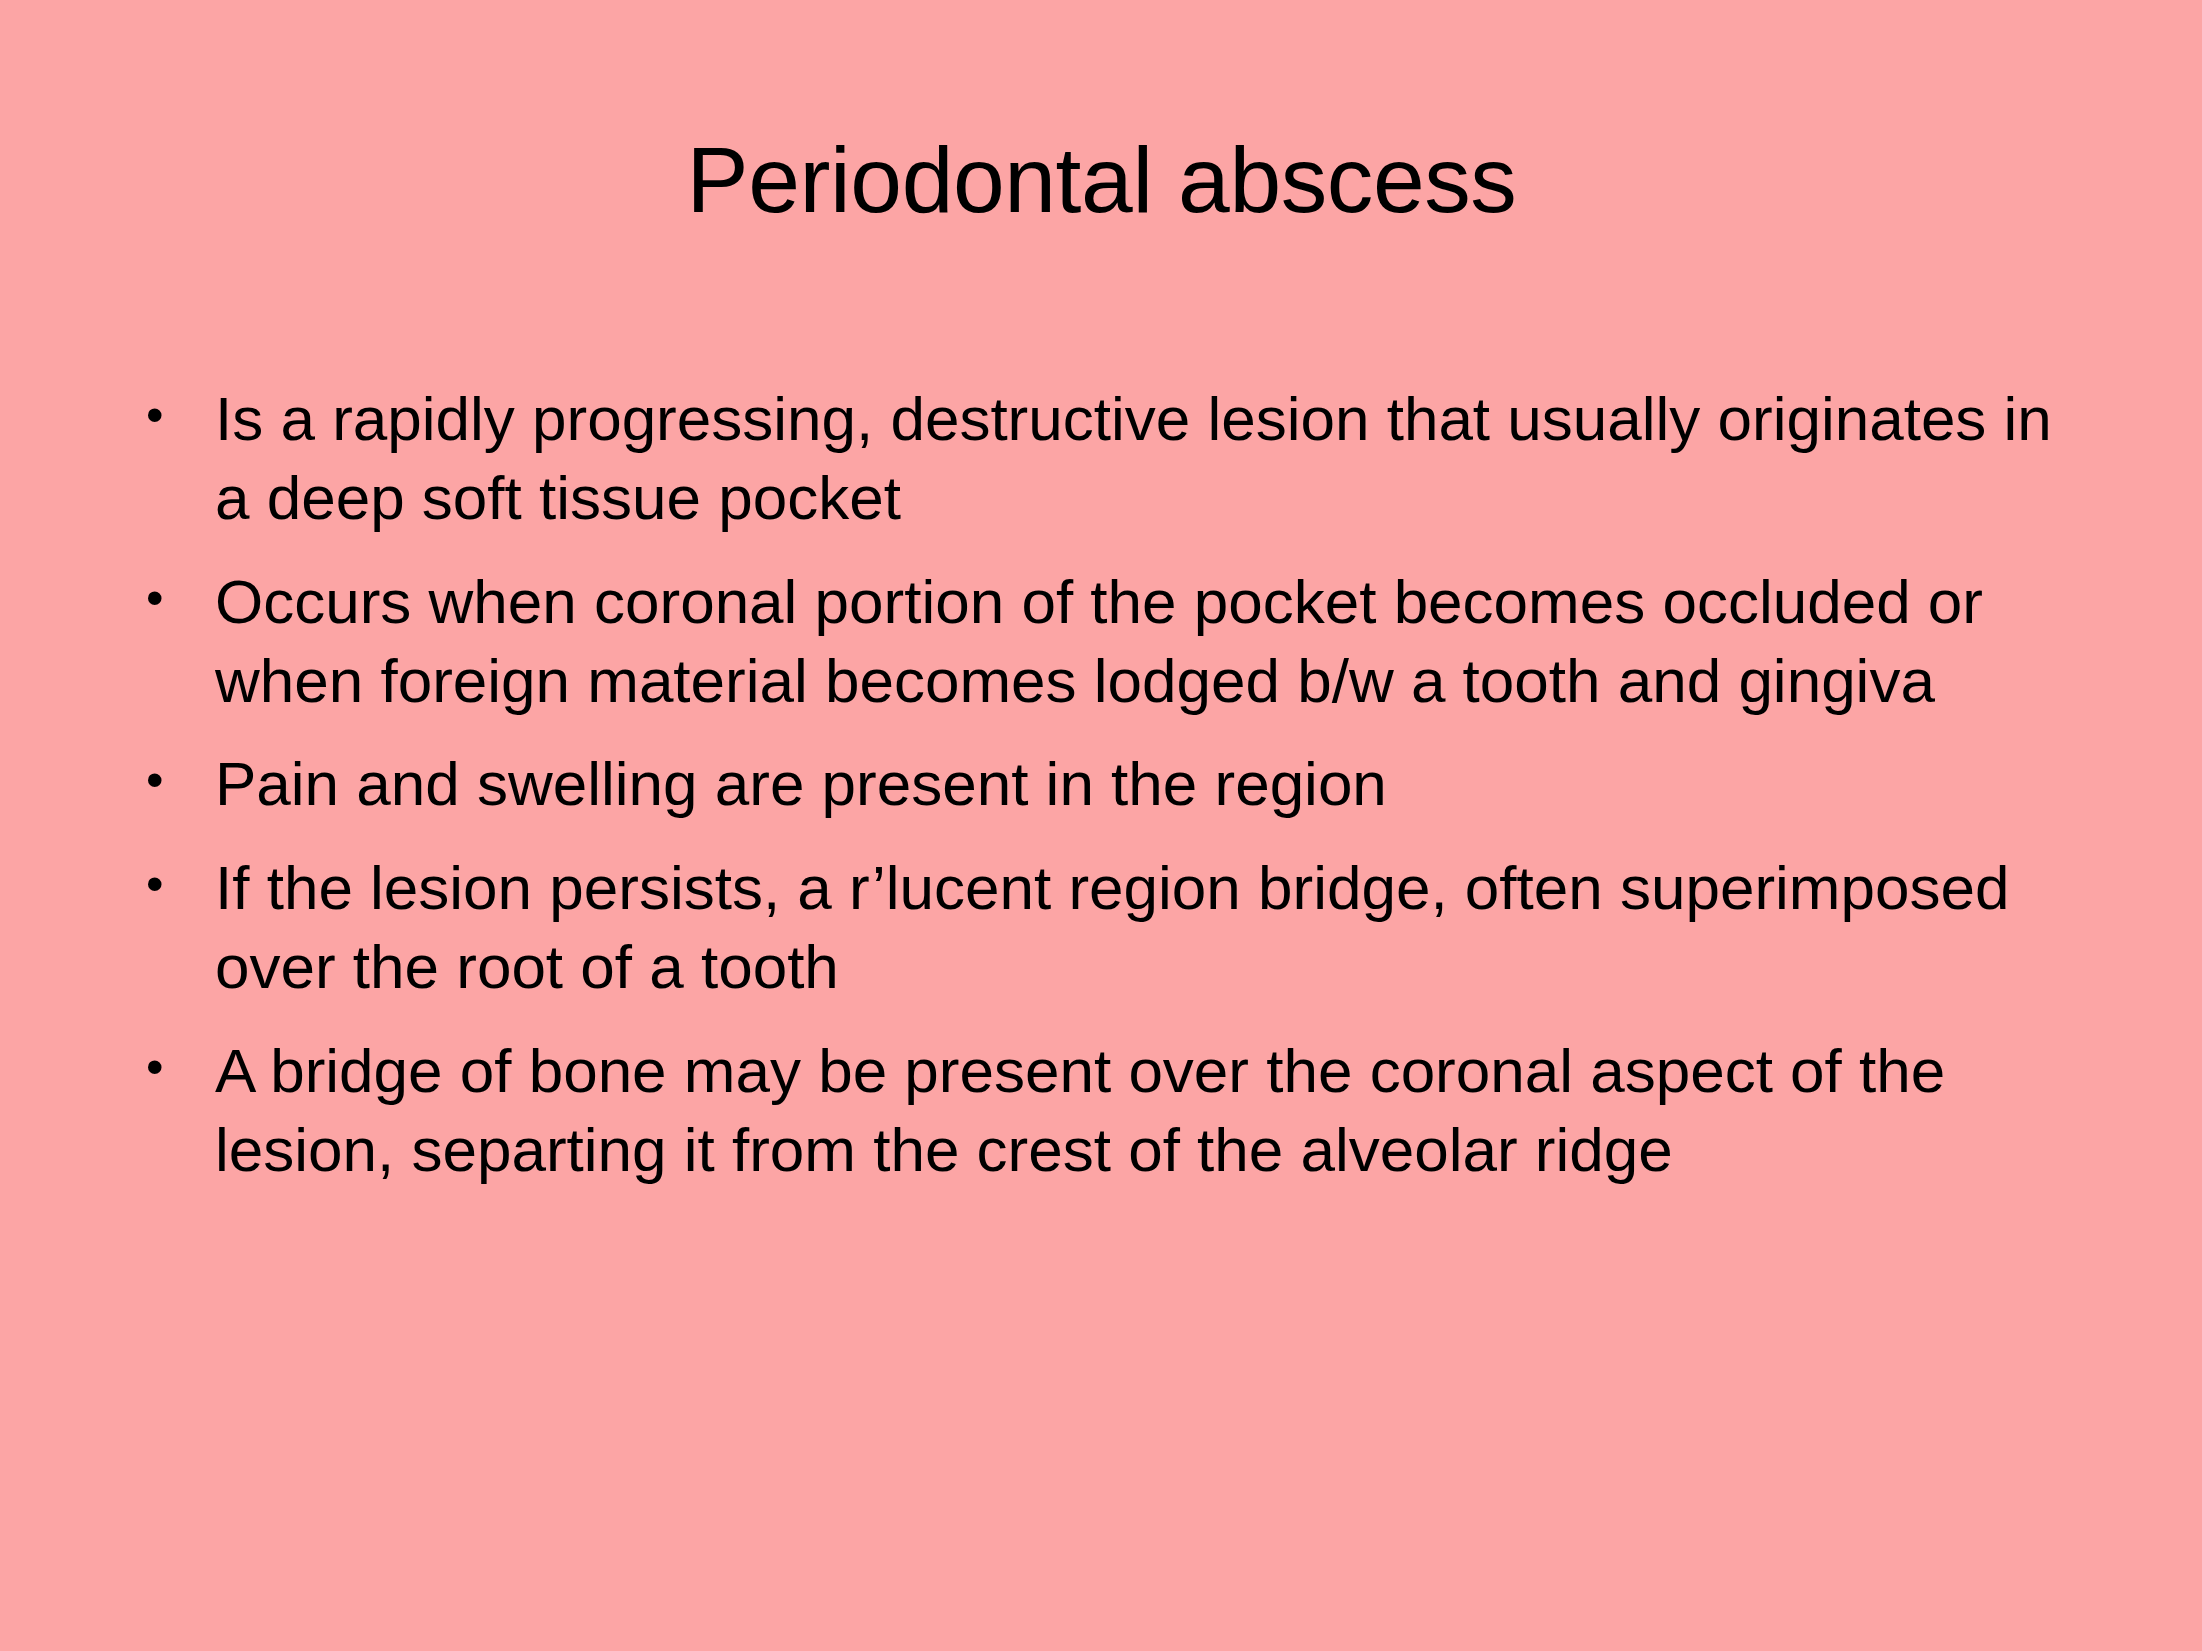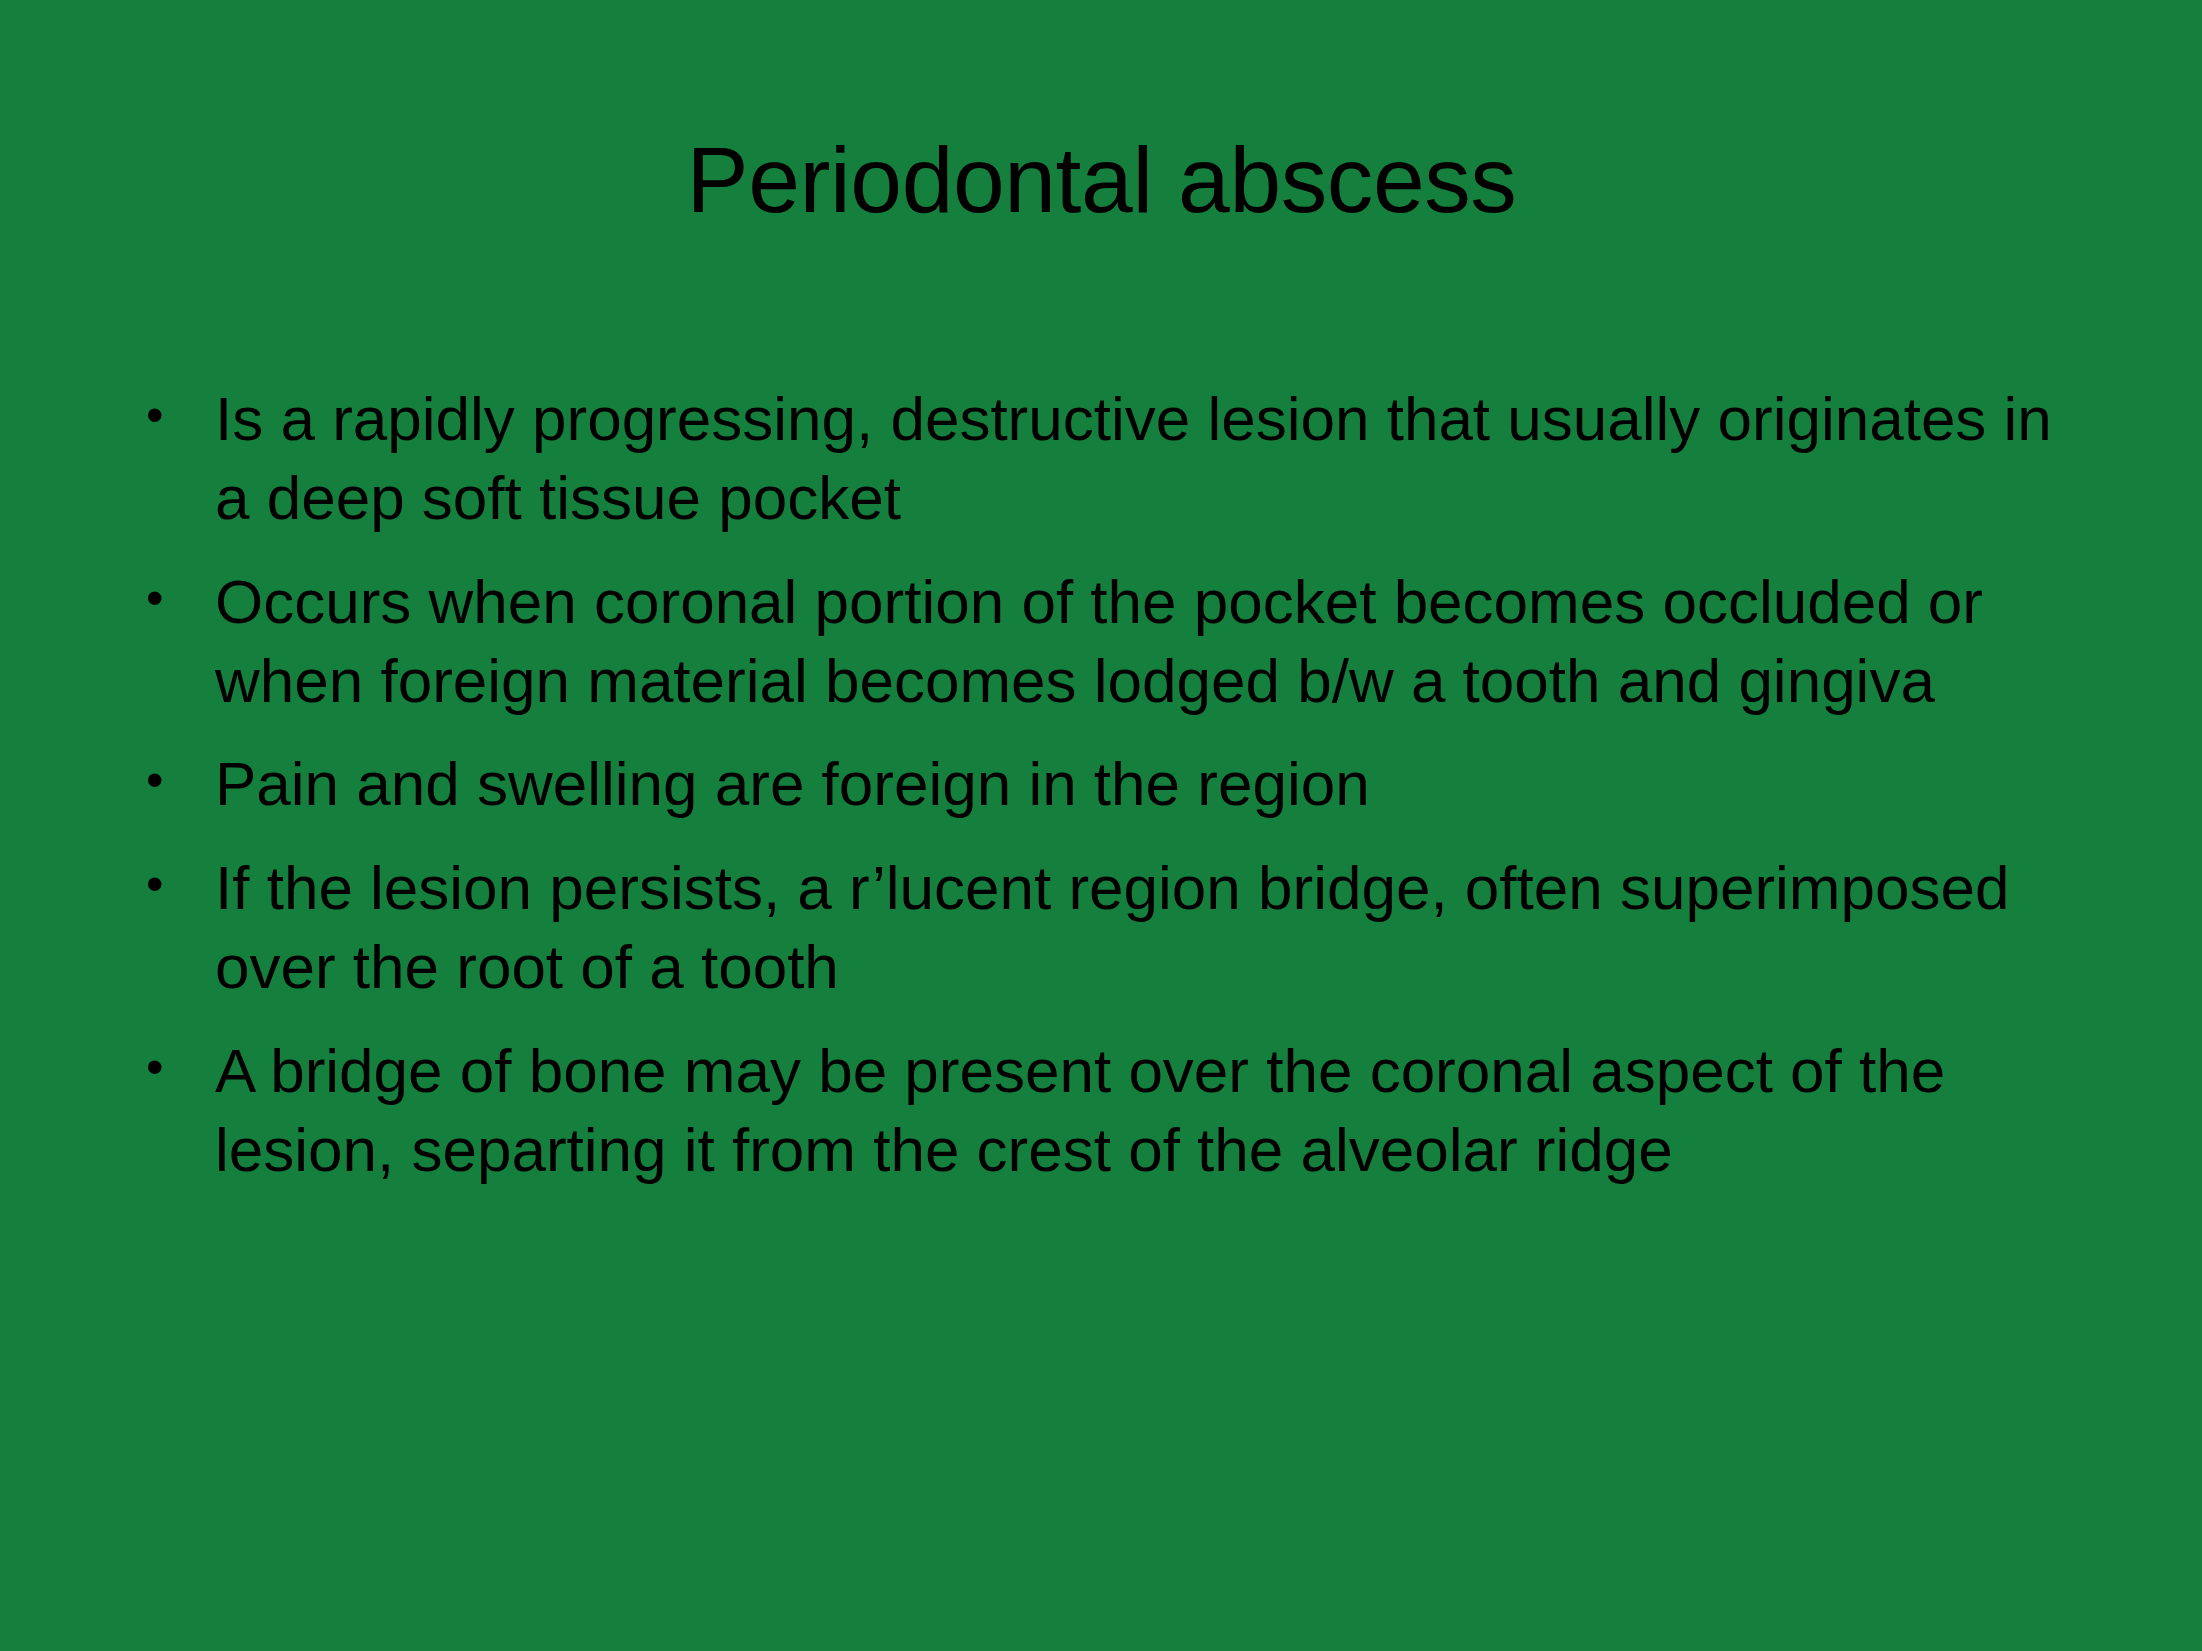--- a/index.html
+++ b/index.html
@@ -11,21 +11,21 @@
     width: 2203px;
     height: 1652px;
     font-family: "Liberation Sans", sans-serif;
     color: #000000;
     overflow: hidden;
   }
   .slide {
     position: relative;
     width: 2203px;
     height: 1652px;
-    background: #15803d;
+    background: #fca5a5;
     box-sizing: border-box;
   }
   .slide-title {
     position: absolute;
     top: 129px;
     left: 0;
     width: 2203px;
     text-align: center;
     font-size: 93px;
     font-weight: 400;
@@ -72,21 +72,21 @@
     <li>
       <span class="bullet">•</span>
       <span class="txt">Is a rapidly progressing, destructive lesion that usually originates in a deep soft tissue pocket</span>
     </li>
     <li>
       <span class="bullet">•</span>
       <span class="txt">Occurs when coronal portion of the pocket becomes occluded or when foreign material becomes lodged b/w a tooth and gingiva</span>
     </li>
     <li>
       <span class="bullet">•</span>
-      <span class="txt">Pain and swelling are foreign in the region</span>
+      <span class="txt">Pain and swelling are present in the region</span>
     </li>
     <li>
       <span class="bullet">•</span>
       <span class="txt">If the lesion persists, a r’lucent region bridge, often superimposed over the root of a tooth</span>
     </li>
     <li>
       <span class="bullet">•</span>
       <span class="txt">A bridge of bone may be present over the coronal aspect of the lesion, separting it from the crest of the alveolar ridge</span>
     </li>
   </ul>

